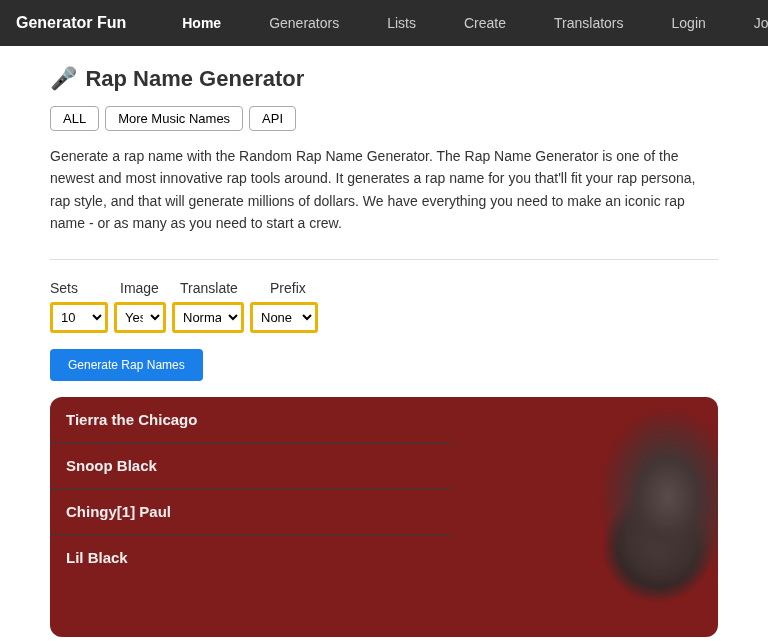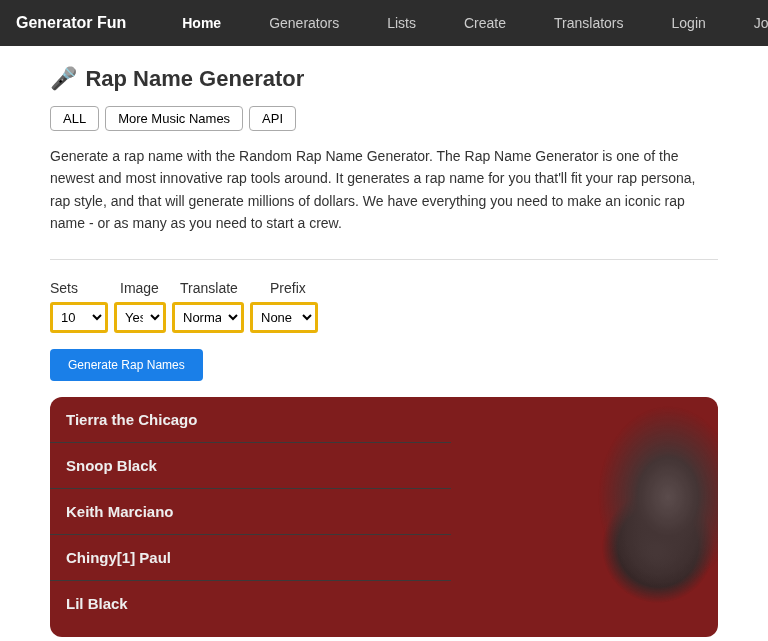--- a/index.html
+++ b/index.html
@@ -234,18 +234,17 @@
   </div>
 
   <button class="generate-btn">Generate Rap Names</button>
 
   <div class="results-container">
     <div class="mask-figure"></div>
     <div class="results-list">
 
     <div class="result-item">Tierra the Chicago</div>
         <div class="result-item">Snoop Black</div>
-        <div class="result-item">Keith Marciano</div>
         <div class="result-item">Chingy[1] Paul</div>
         <div class="result-item">Lil Black</div>
       </div>
   </div>
 </div>
 
 </body></html>

